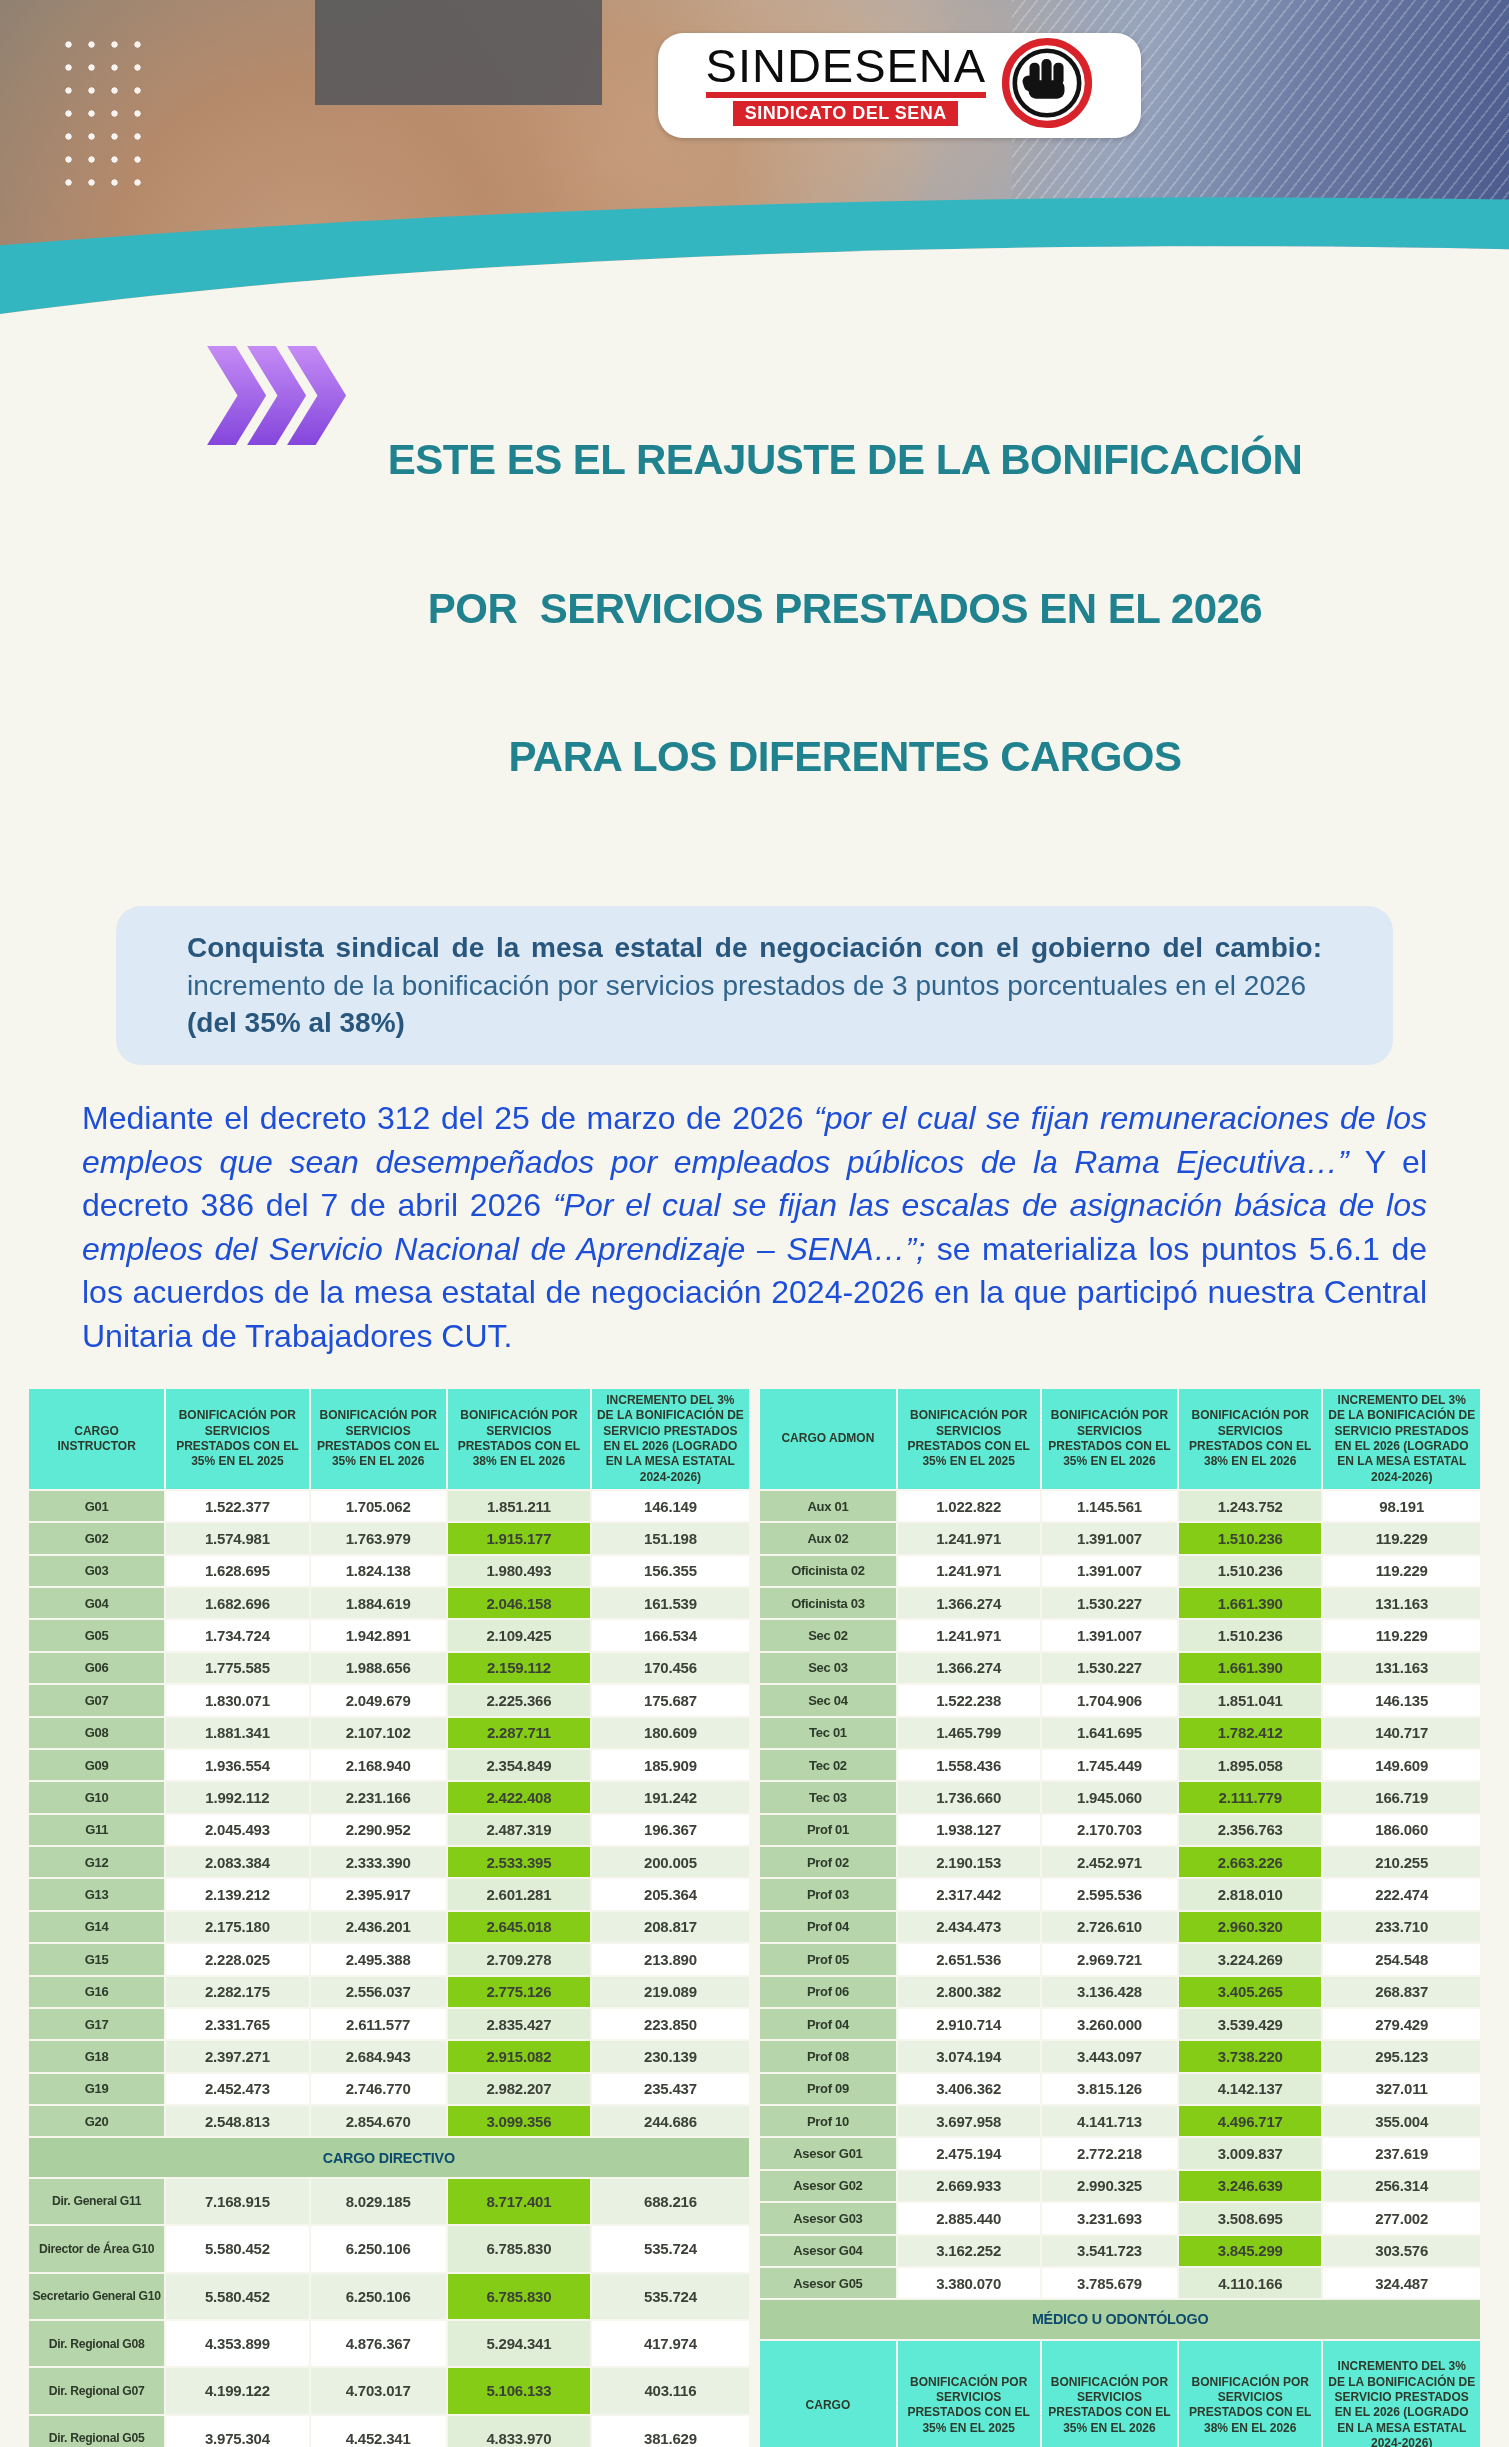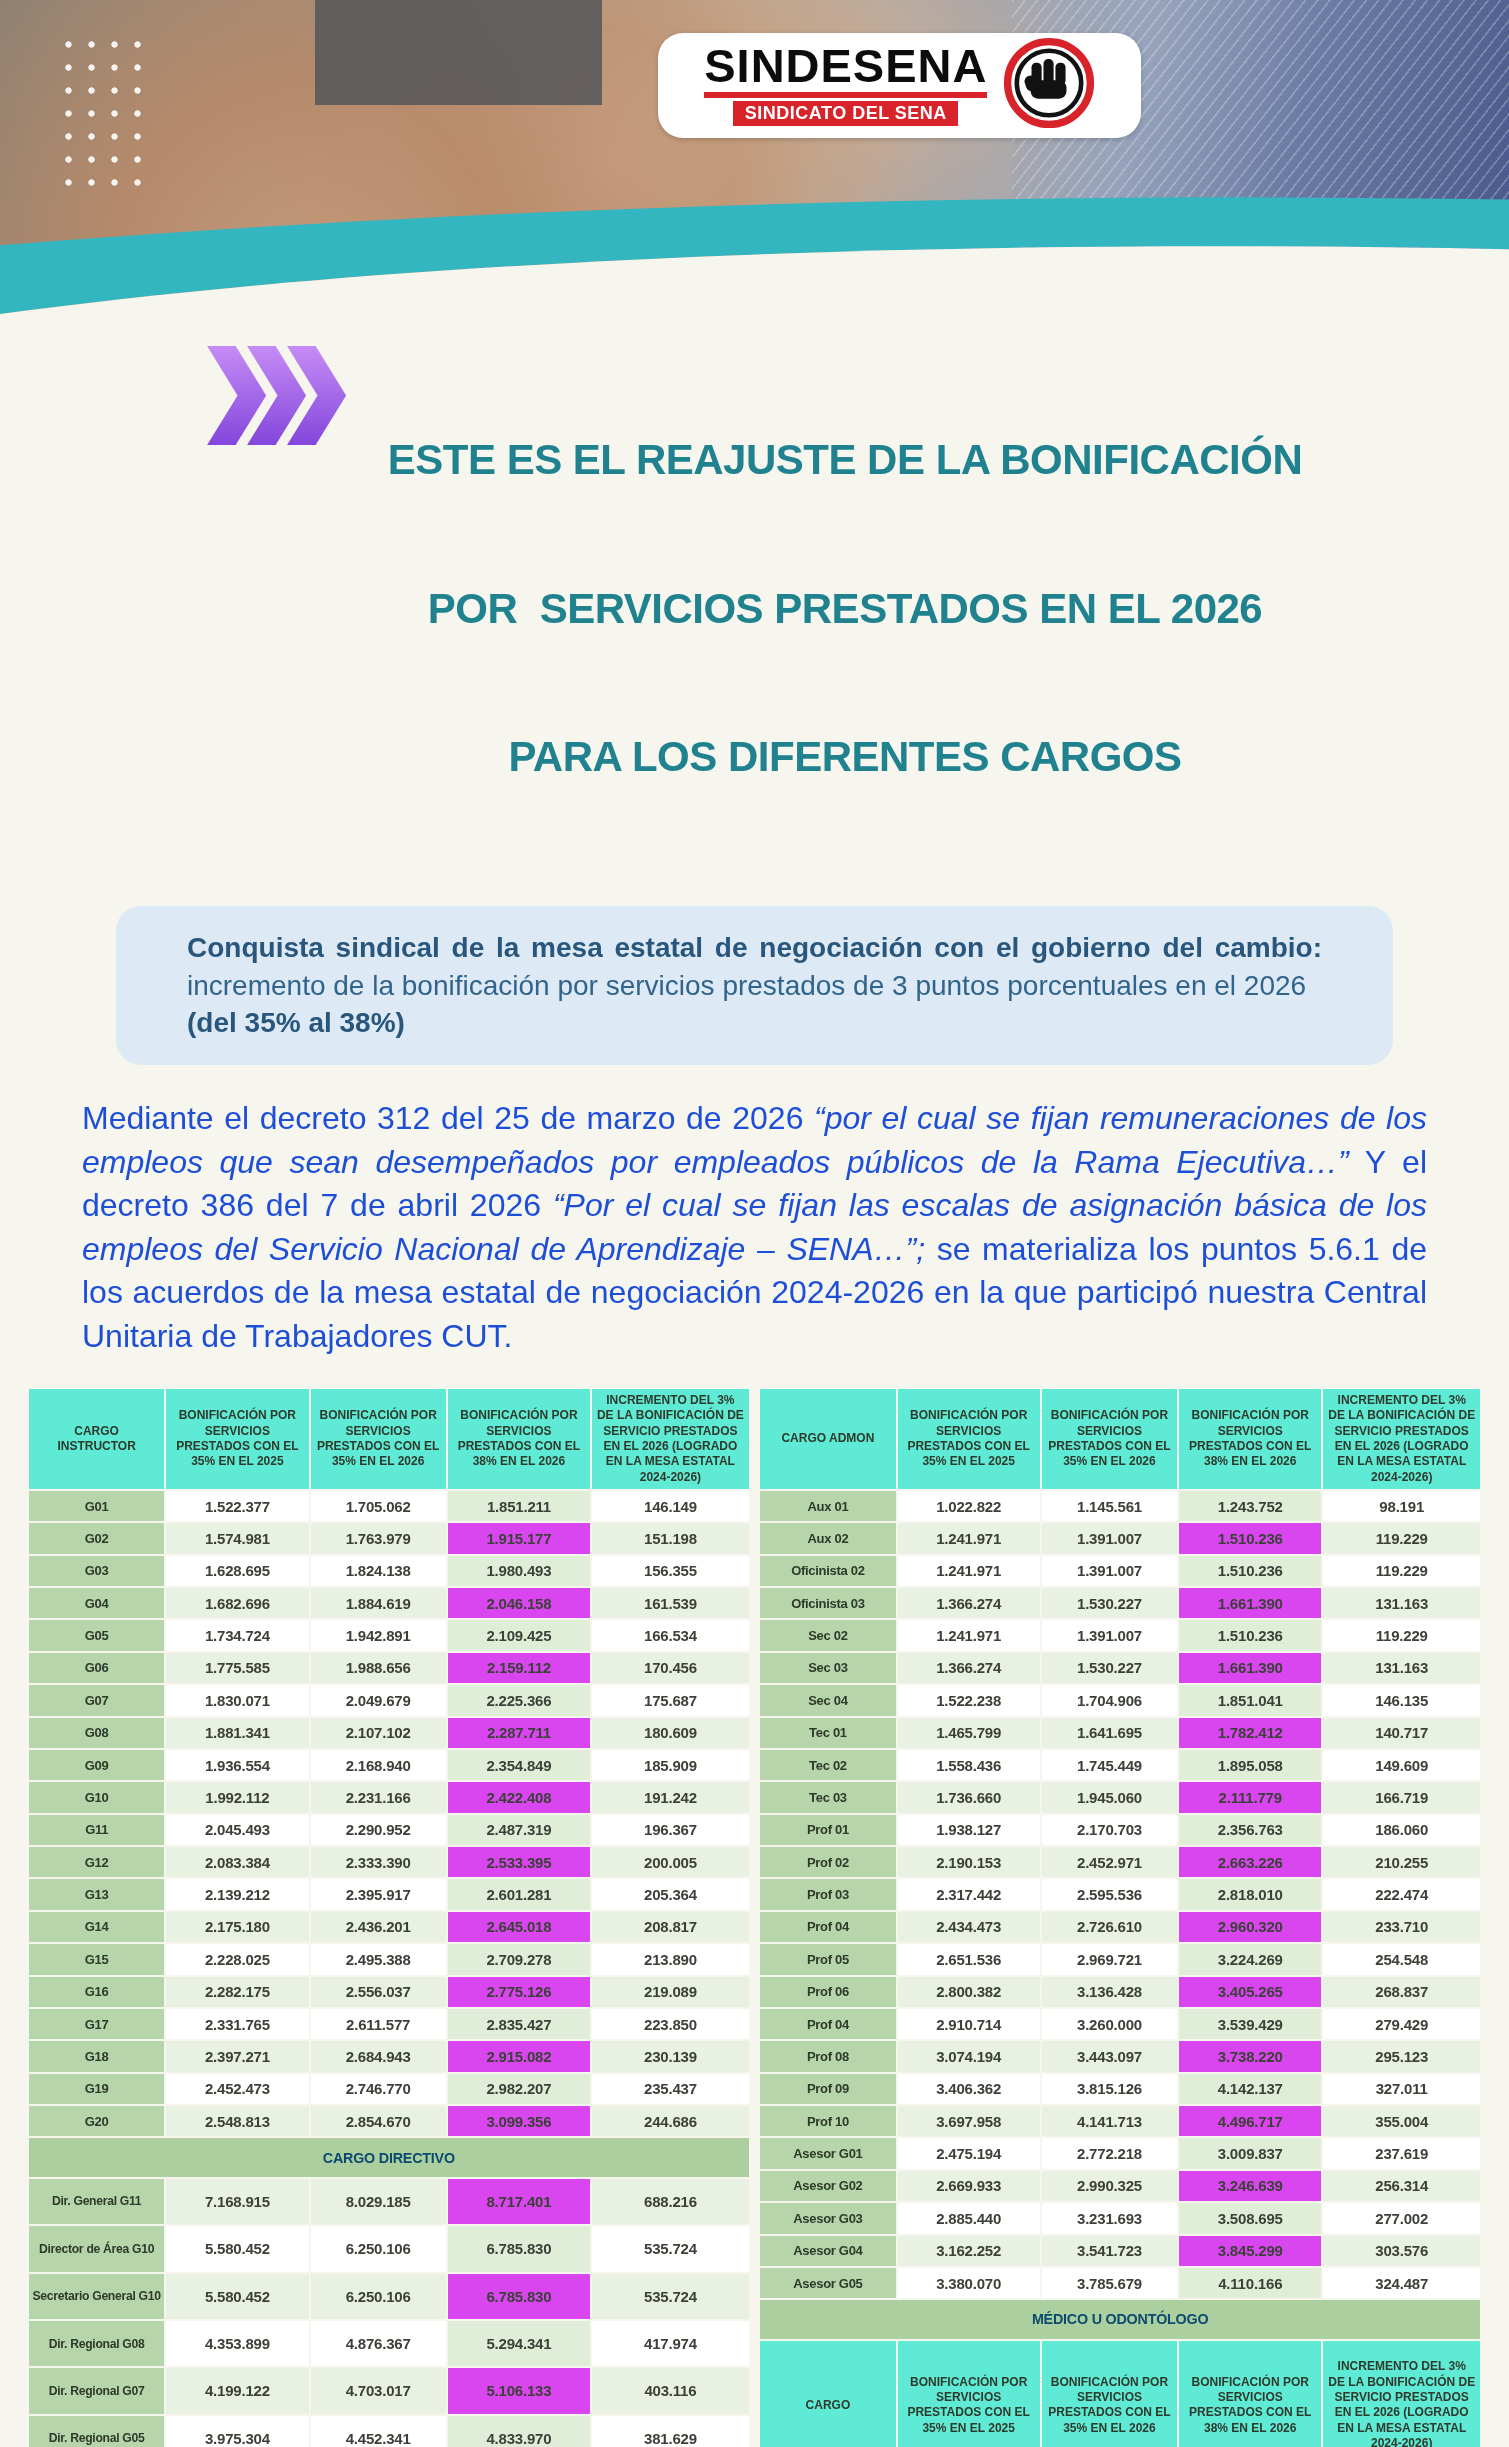--- a/index.html
+++ b/index.html
@@ -29,21 +29,21 @@
     position:absolute;left:57px;top:32.5px;width:88px;height:161px;opacity:.9;
     background-image:radial-gradient(circle,#ffffff 2.9px,transparent 3.4px);
     background-size:23px 23px;
   }
   .logo-badge{
     position:absolute;top:32.5px;left:658px;width:483px;height:105px;background:#fff;
     border-radius:25px;display:flex;align-items:center;justify-content:center;gap:15.3px;
     padding:5.7px 19px;box-sizing:border-box;box-shadow:0 1.9px 5.7px rgba(0,0,0,.18);
   }
   .logo-text{display:flex;flex-direction:column;align-items:center;}
-  .logo-name{font-size:47px;font-weight:bold;color:#0c0c0c;line-height:.95;letter-spacing:1px;}
+  .logo-name{font-size:47px;font-weight:normal;color:#0c0c0c;line-height:.95;letter-spacing:1px;}
   .logo-bar{height:6.7px;background:#d8232a;width:100%;margin:2.9px 0 2.9px;}
   .logo-tagline{background:#d8232a;color:#fff;font-weight:bold;font-size:18px;padding:1.9px 11.5px;letter-spacing:0.5px;}
   .curve{position:absolute;left:0;bottom:-1px;width:100%;height:126px;display:block;}
   
   .title-row{display:flex;align-items:flex-start;justify-content:center;gap:38px;margin:21px 57px 0;}
   .chevrons{flex:0 0 auto;margin-top:9.6px;}
   .title-text{
     text-align:center;color:#1f828e;font-weight:bold;font-size:42px;line-height:1.18;
     letter-spacing:-0.5px;white-space:pre-wrap;
   }
@@ -67,21 +67,21 @@
   .head-row th{height:88px;}
   .subhead th{height:122px;}
   td{
     font-size:15px;font-weight:bold;color:#3c4138;text-align:center;
     padding:5.7px 2.9px;height:19px;letter-spacing:-0.2px;overflow:hidden;
   }
   td.cargo{background:#b6d5aa;color:#2e3a2a;font-size:13px;letter-spacing:-0.3px;white-space:nowrap;}
   tr.w td.val{background:#ffffff;}
   tr.w td.c3{background:#e0eed7;}
   tr.g td.val{background:#e9f2e2;}
-  tr.g td.c3{background:#d946ef;}
+  tr.g td.c3{background:#84cc16;}
   tr.section td{background:#abcf9f;color:#0c4a6e;font-size:14.3px;height:27px;}
   tr.tall td{height:34px;}
   tr.tall td.cargo{font-size:12.2px;}
 </style>
 </head>
 <body>
 
 <div class="photo">
   <div class="photo-dark"></div>
   <div class="sleeve"></div>

